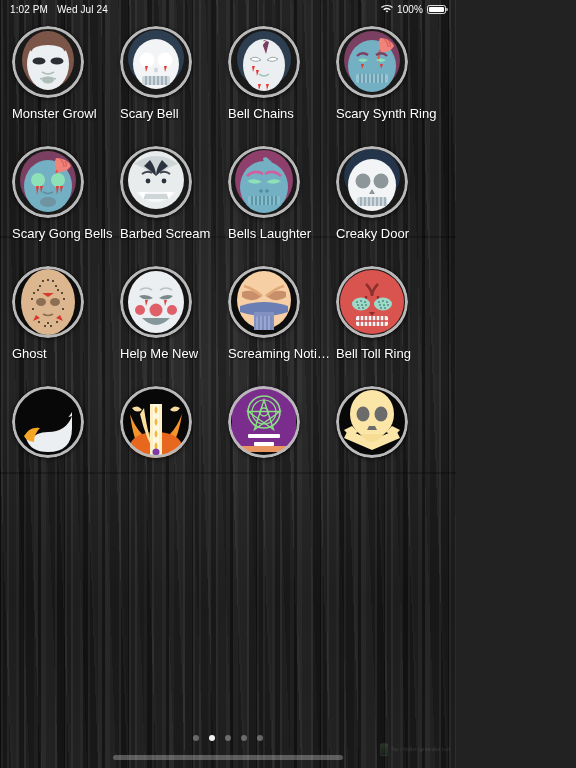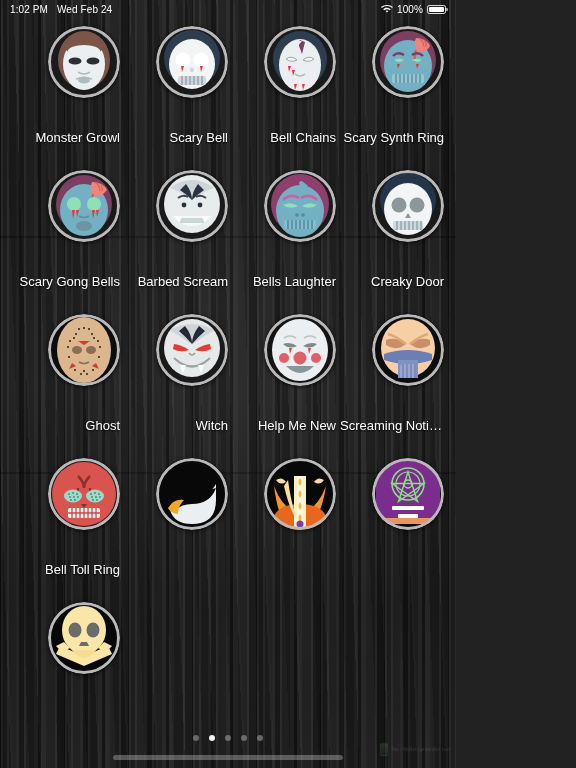--- a/index.html
+++ b/index.html
@@ -73,22 +73,22 @@
     background:rgba(255,255,255,.6);
   }
 
   
   .grid{
     position:absolute; top:26px; left:0; right:0;
     display:grid; grid-template-columns:repeat(4,1fr);
     row-gap:25px; column-gap:0; padding:0 12px; z-index:10;
   }
   .app{
-    display:flex; flex-direction:column; align-items:flex-end;
-    width:100%; cursor:pointer;gap:24px;
+    display:flex; flex-direction:column; align-items:flex-start;
+    width:100%; cursor:pointer;
   }
   .iconwrap{
     width:72px; height:72px; border-radius:50%;
     position:relative;
     background:#111;
     box-shadow:0 1px 4px rgba(0,0,0,.7);
     overflow:hidden;
   }
   
   .ring{
@@ -138,21 +138,21 @@
   .wm-text{ color:#cfe6cf; font-size:4.5px; letter-spacing:.2px; white-space:nowrap; }
 </style>
 </head>
 <body>
 
 <div id="device">
 
   <div class="statusbar">
     <div class="sb-left">
       <span>1:02 PM</span>
-      <span>Wed Feb 24</span>
+      <span>Wed Jul 24</span>
     </div>
     <div class="sb-right">
       <span class="wifi">
         <svg viewBox="0 0 24 18">
             <path d="M12 15.2l2.6-3.1a4 4 0 0 0-5.2 0z" fill="#fff"></path>
         <path d="M12 8.4c2.2 0 4.2.8 5.7 2.1l1.7-2A11.6 11.6 0 0 0 12 5.6c-2.8 0-5.4 1-7.4 2.9l1.7 2A8.4 8.4 0 0 1 12 8.4z" fill="#fff"></path>
         <path d="M12 2.2c3.9 0 7.5 1.5 10.2 3.9l1.6-1.9A17.5 17.5 0 0 0 12 0C7.4 0 3.2 1.6 0 4.2l1.6 1.9A15.4 15.4 0 0 1 12 2.2z" fill="#fff" opacity=".95"></path>
           </svg>
       </span>
       <span>100%</span>
@@ -406,40 +406,20 @@
                 <circle cx="39" cy="60" r="1.1"></circle>
               <circle cx="36" cy="57" r="1.1"></circle>
             </g>
           </svg>
         </div>
         <div class="ring"></div>
       </div>
       <div class="label">Ghost</div>
     </div>
 
-    <div class="app">
-      <div class="iconwrap">
-        <div class="glyph">
-          <svg viewBox="0 0 72 72">
-            <circle cx="36" cy="36" r="36" fill="#1a1a1a"></circle>
-            <ellipse cx="36" cy="34" rx="28" ry="29" fill="#e6e9ea"></ellipse>
-            <path d="M14 16q10-6 22-6t22 6q-7 5-22 14Q21 21 14 16z" fill="#cfd5d7"></path>
-            <path d="M29 12q7 9 7 18-7-8-13-13z" fill="#222a36"></path>
-            <path d="M43 12q-7 9-7 18 7-8 13-13z" fill="#222a36"></path>
-            <path d="M18 30q8 1 15 6-9 3-16-1z" fill="#e03c31"></path>
-            <path d="M54 30q-8 1-15 6 9 3 16-1z" fill="#e03c31"></path>
-            <path d="M33 39q3 4 6 0" stroke="#9aa3a6" stroke-width="1.6" fill="none"></path>
-            <path d="M18 44q18 17 36 0" stroke="#9aa3a6" stroke-width="2.2" fill="none"></path>
-            <path d="M24 51l3 8 3-8zM42 51l3 8 3-8z" fill="#fff"></path>
-          </svg>
-        </div>
-        <div class="ring"></div>
-      </div>
-      <div class="label">Witch</div>
-    </div>
 
     <div class="app">
       <div class="iconwrap">
         <div class="glyph">
           <svg viewBox="0 0 72 72">
             <circle cx="36" cy="36" r="36" fill="#141414"></circle>
             <ellipse cx="36" cy="36" rx="28" ry="31" fill="#eceff1"></ellipse>
             <path d="M20 24q6-4 12 0" stroke="#b9c3c5" stroke-width="1.6" fill="none"></path>
             <path d="M52 24q-6-4-12 0" stroke="#b9c3c5" stroke-width="1.6" fill="none"></path>
             <path d="M19 30q7-3 14 2-8 4-14-2z" fill="#7b8b8d"></path>

